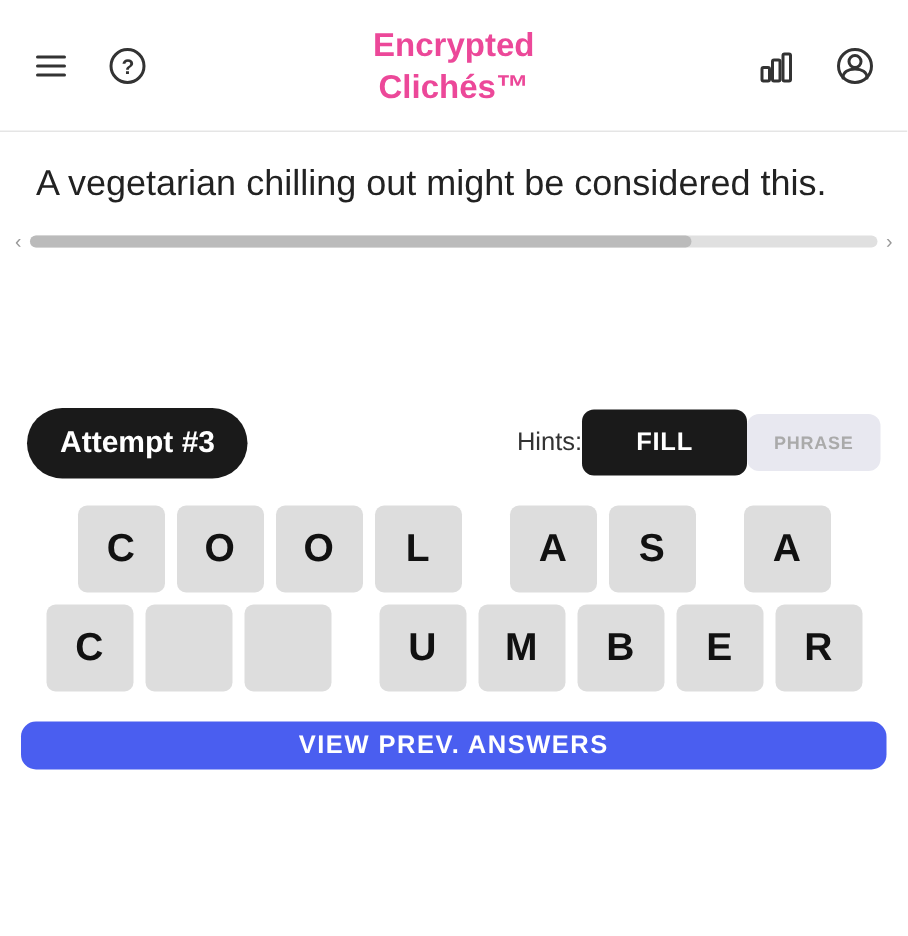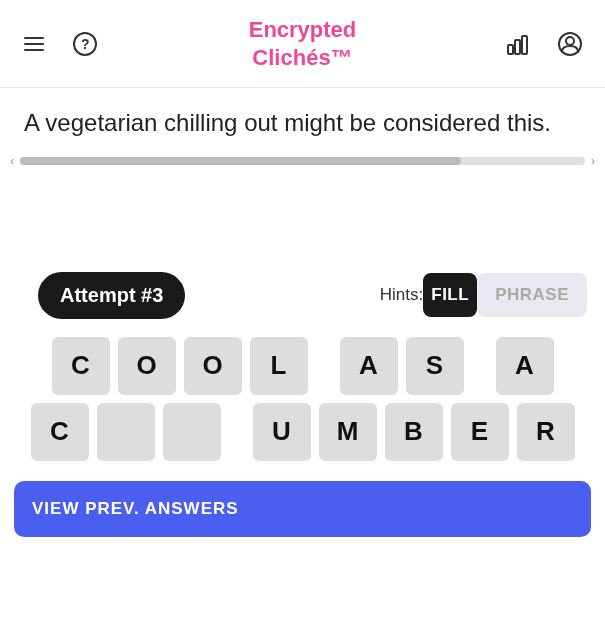--- a/index.html
+++ b/index.html
@@ -101,21 +101,20 @@
       height: 100px;
     }
 
     
     .controls-row {
       display: flex;
       align-items: center;
       justify-content: space-between;
       padding: 0 18px;
       margin-bottom: 18px;
-      margin-left: 20px;
     }
     .attempt-badge {
       background: #1a1a1a;
       color: #fff;
       border-radius: 30px;
       padding: 12px 22px;
       font-size: 20px;
       font-weight: 600;
     }
     .attempt-badge span {
@@ -129,33 +128,33 @@
     .hints-label {
       font-size: 17px;
       color: #333;
       font-weight: 500;
     }
     .btn-fill {
       background: #1a1a1a;
       color: #fff;
       border: none;
       border-radius: 8px;
-      padding: 12px 8px;
+      padding: 12px 36px;
       font-size: 17px;
       font-weight: 700;
       cursor: pointer;
       letter-spacing: 0.5px;
     }
     .btn-phrase {
       background: #e8e8f0;
       color: #aaa;
       border: none;
       border-radius: 8px;
       padding: 12px 18px;
-      font-size: 17px;
+      font-size: 12px;
       font-weight: 600;
       cursor: pointer;
       letter-spacing: 0.5px;
     }
 
     
     .letter-grid {
       display: flex;
       flex-direction: column;
       gap: 8px;
@@ -191,26 +190,26 @@
 
     
     .view-prev-btn {
       display: block;
       width: calc(100% - 28px);
       margin: 0 14px;
       background: #4a5ef0;
       color: #fff;
       border: none;
       border-radius: 10px;
-      padding: 18px;
+      padding: 6px;
       font-size: 17px;
       font-weight: 700;
       letter-spacing: 1px;
       cursor: pointer;
-      text-align: left;
+      text-align: center;
     }
   </style>
 </head>
 <body>
 
 <div class="header">
   <div class="header-left">
     <button class="icon-btn">
       <svg width="24" height="24" viewBox="0 0 24 24" fill="none" stroke="#333" stroke-width="2" stroke-linecap="round">
         <line x1="3" y1="6" x2="21" y2="6"></line>

